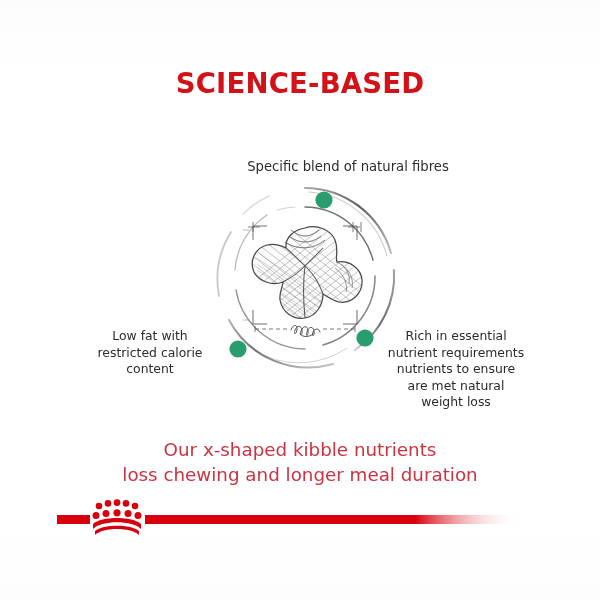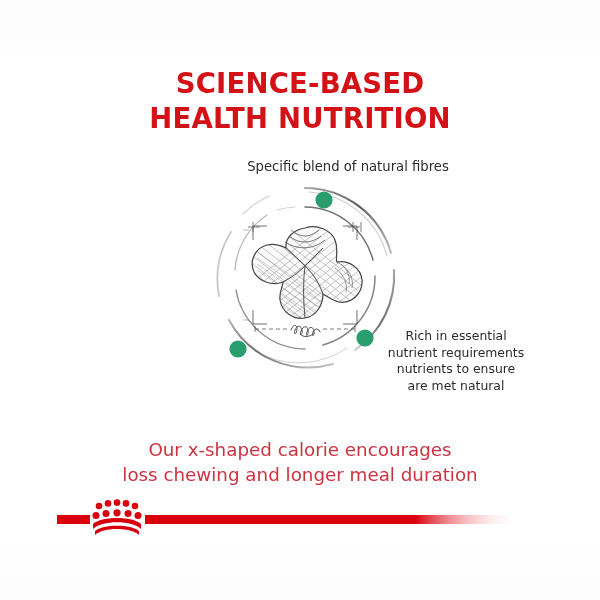--- a/index.html
+++ b/index.html
@@ -115,21 +115,20 @@
   }
   .footer-rule svg { display: block; }
 </style>
 </head>
 <body>
 
 <div id="page">
 
   <div class="headline">
     <span class="hl-line">SCIENCE-BASED</span>
-    <span class="hl-line">HEALTH NUTRITION</span>
   </div>
 
   <div class="top-caption">Specific blend of natural fibres</div>
 
   <div class="diagram">
     <svg width="200" height="200" viewBox="0 0 200 200" xmlns="http://www.w3.org/2000/svg">
       <defs>
         <linearGradient id="ringFade" x1="0" y1="0" x2="1" y2="1">
           <stop offset="0%" stop-color="#9a9a9a"></stop>
           <stop offset="45%" stop-color="#3f3f3f"></stop>
@@ -257,30 +256,36 @@
                  C 110 150, 114 150, 115 154"></path>
         <path d="M 95 156 C 99 160, 104 159, 108 156"></path>
       </g>
 
       <circle cx="119" cy="22" r="8.6" fill="#2a9d6e"></circle>
       <circle cx="33" cy="171" r="8.6" fill="#2a9d6e"></circle>
       <circle cx="160" cy="160" r="8.6" fill="#2a9d6e"></circle>
     </svg>
   </div>
 
+  <div class="side-caption caption-left">
+    <span class="cap-line">Low fat with</span>
+    <span class="cap-line">restricted calorie</span>
+    <span class="cap-line">content</span>
+  </div>
 
   <div class="side-caption caption-right">
     <span class="cap-line">Rich in essential</span>
     <span class="cap-line">nutrient requirements</span>
     <span class="cap-line">nutrients to ensure</span>
     <span class="cap-line">are met natural</span>
+    <span class="cap-line">weight loss</span>
   </div>
 
   <div class="bottom-statement">
-    <span class="bs-line">Our x-shaped calorie encourages</span>
+    <span class="bs-line">Our x-shaped kibble nutrients</span>
     <span class="bs-line">loss chewing and longer meal duration</span>
   </div>
 
   <div class="footer-rule">
     <svg width="600" height="42" viewBox="0 0 600 42" xmlns="http://www.w3.org/2000/svg">
       <defs>
         <linearGradient id="barFade" x1="0" y1="0" x2="1" y2="0">
           <stop offset="0%" stop-color="#d9000d"></stop>
           <stop offset="72%" stop-color="#d9000d"></stop>
           <stop offset="100%" stop-color="#ffffff" stop-opacity="0"></stop>

